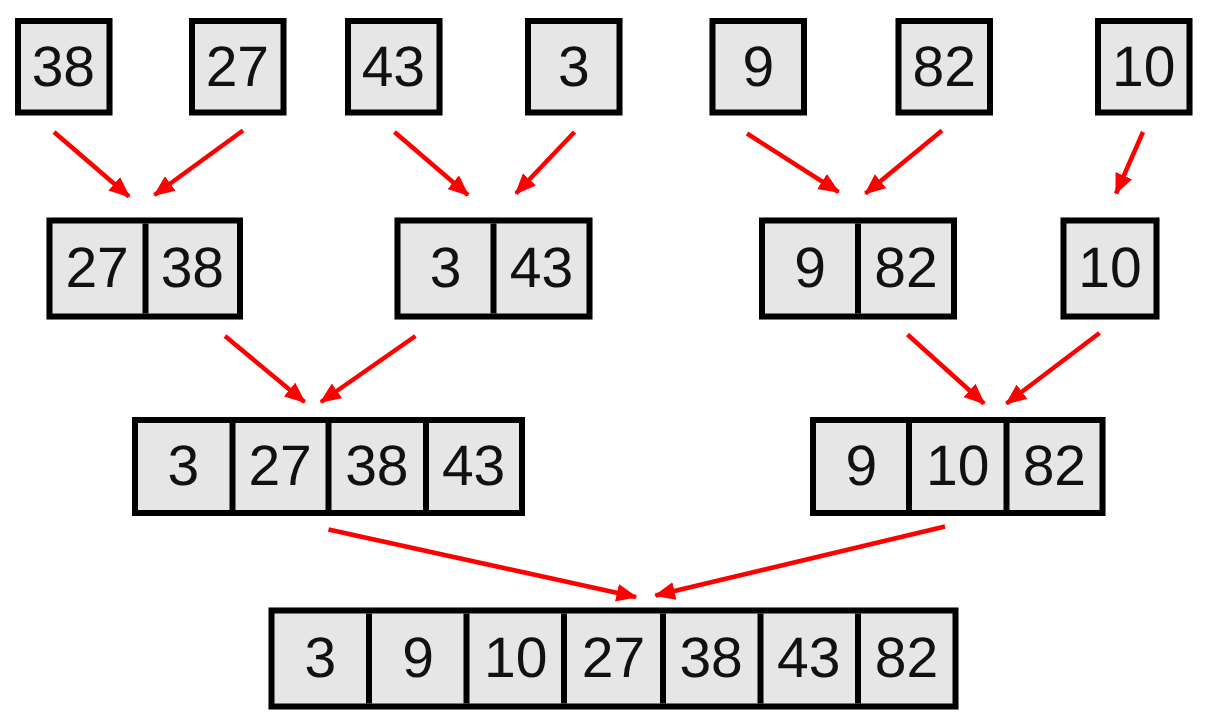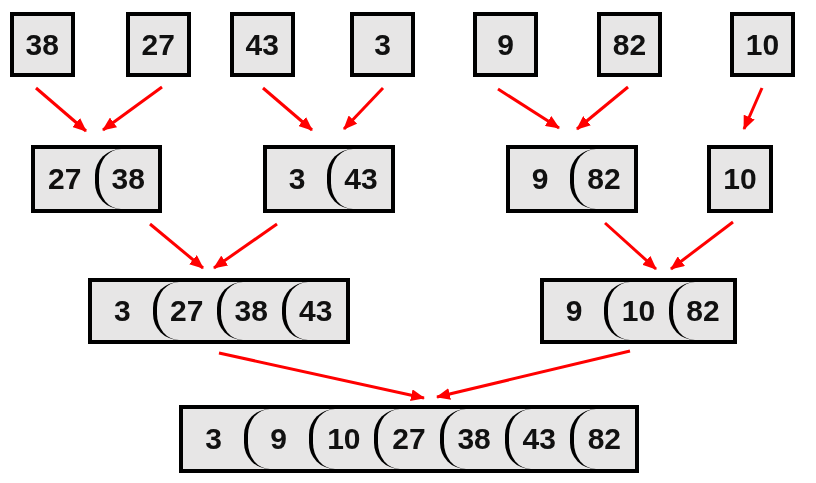--- a/index.html
+++ b/index.html
@@ -28,26 +28,25 @@
     display: flex;
     border: 4px solid #000;
     background: #e7e6e6;
   }
   .cell {
     flex: 1 1 0;
     display: flex;
     align-items: center;
     justify-content: center;
     border-left: 4px solid #000;
-    font-weight: bold;
-    font-size: 30px;
+    font-weight: normal;
+    font-size: 38px;
     line-height: 1;
     color: #111111;
     letter-spacing: 0px;
-    border-radius: 26px;
   }
   .cell:first-child {
     border-left: none;
   }
 </style>
 </head>
 <body>
 
 <div id="stage" style="background: rgb(255, 255, 255);">
   <svg id="arrow-layer" viewBox="0 0 816 483" xmlns="http://www.w3.org/2000/svg">

